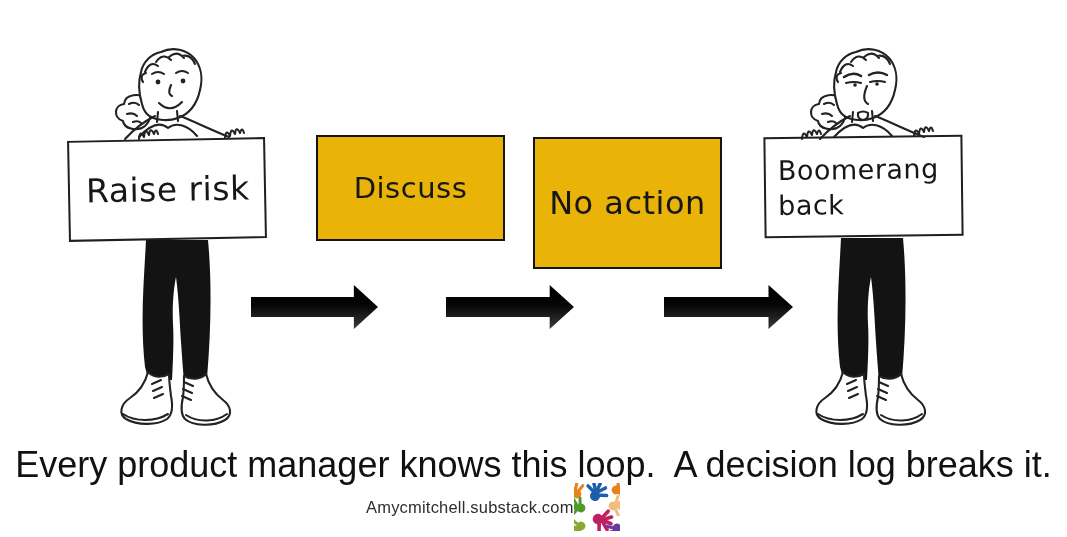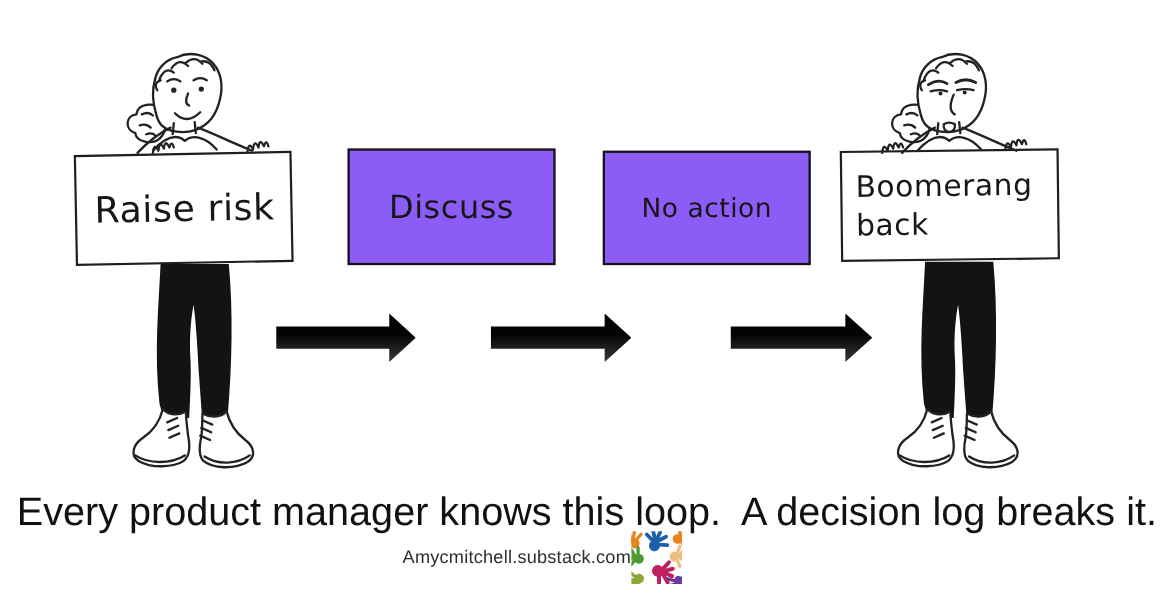--- a/index.html
+++ b/index.html
@@ -44,32 +44,32 @@
   .sign-right {
     left: 764px; top: 136px; width: 199px; height: 101px;
     transform: rotate(-0.7deg);
     padding-left: 12px;
     font-size: 27px;
     line-height: 35px;
     letter-spacing: 0.5px;
   }
   .flow-box {
     position: absolute;
-    background: #8b5cf6;
+    background: #eab308;
     border: 2.8px solid #141414;
     display: flex;
     align-items: center;
     justify-content: center;
     font-family: "DejaVu Sans", sans-serif;
     color: #171717;
     letter-spacing: 0.5px;
     z-index: 2;
   }
   .box-discuss   { left: 316px; top: 135px; width: 189px; height: 106px; font-size: 29px; }
-  .box-no-action { left: 533px; top: 137px; width: 189px; height: 104px; font-size: 24px; margin-left: 15px; }
+  .box-no-action { left: 533px; top: 137px; width: 189px; height: 132px; font-size: 32px; }
 
   .arrow {
     position: absolute;
     top: 285px;
     height: 44px;
     background: linear-gradient(180deg, #000000 0%, #050505 45%, #3a3a3a 100%);
     clip-path: polygon(0% 27%, 81% 27%, 81% 0%, 100% 50%, 81% 100%, 81% 73%, 0% 73%);
     z-index: 1;
   }
   .arrow-1 { left: 251px; width: 127px; }

